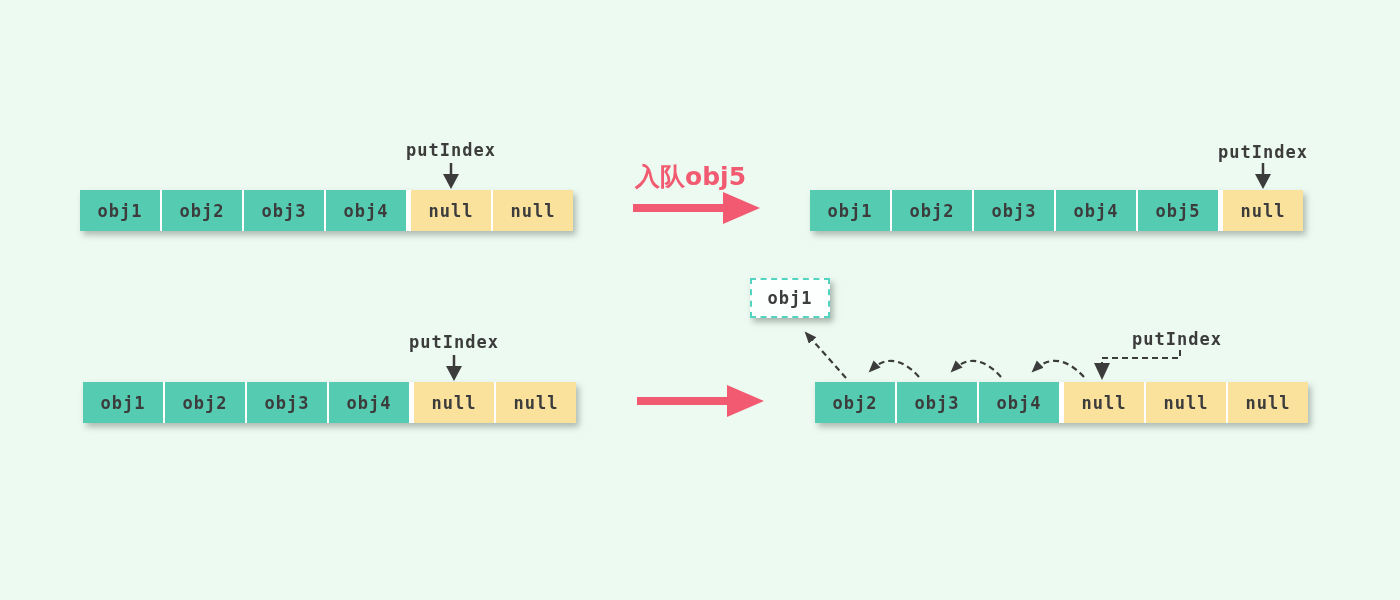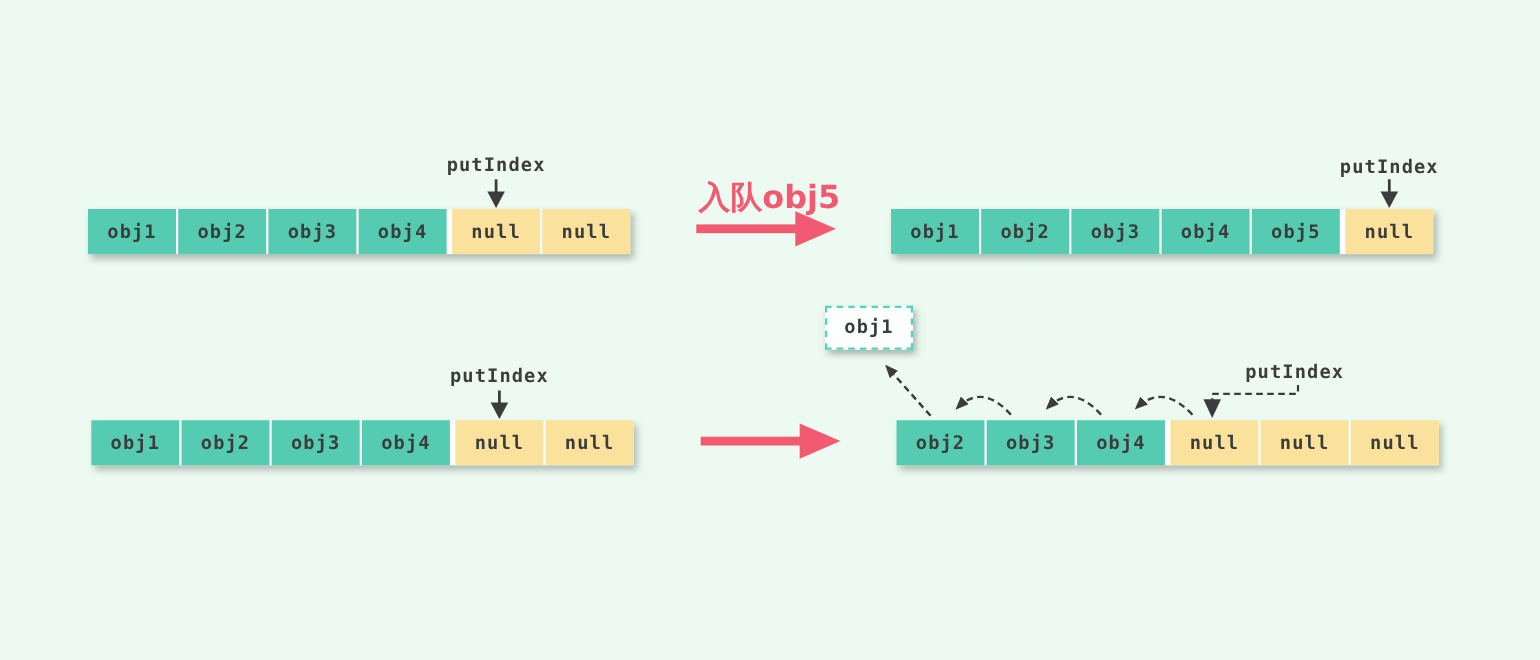--- a/index.html
+++ b/index.html
@@ -17,21 +17,21 @@
         font-family:"DejaVu Sans Mono",monospace;font-weight:bold;font-size:17px;
         color:var(--ink);letter-spacing:1px;}
   .cell + .cell{margin-left:2px;}
   .cell.gap-lg{margin-left:5px;}
   .cell.filled{background:var(--filled);}
   .cell.empty{background:var(--empty);}
 
   .putindex{position:absolute;width:120px;text-align:center;
             font-family:"DejaVu Sans Mono",monospace;font-weight:bold;font-size:17px;
             color:var(--ink);letter-spacing:1px;}
-  .op-label{position:absolute;font-weight:bold;font-size:29px;color:var(--accent);}
+  .op-label{position:absolute;font-weight:bold;font-size:25px;color:var(--accent);}
 
   .dashed-box{position:absolute;left:750px;top:278px;width:76px;height:36px;
               background:var(--box-bg);border:2px dashed var(--dash-border);
               box-shadow:3px 4px 6px rgba(96,112,104,0.5);
               display:flex;align-items:center;justify-content:center;
               font-family:"DejaVu Sans Mono",monospace;font-weight:bold;font-size:17px;
               color:var(--ink);letter-spacing:1px;}
 
   svg.overlay{position:absolute;left:0;top:0;pointer-events:none;}
 </style>

